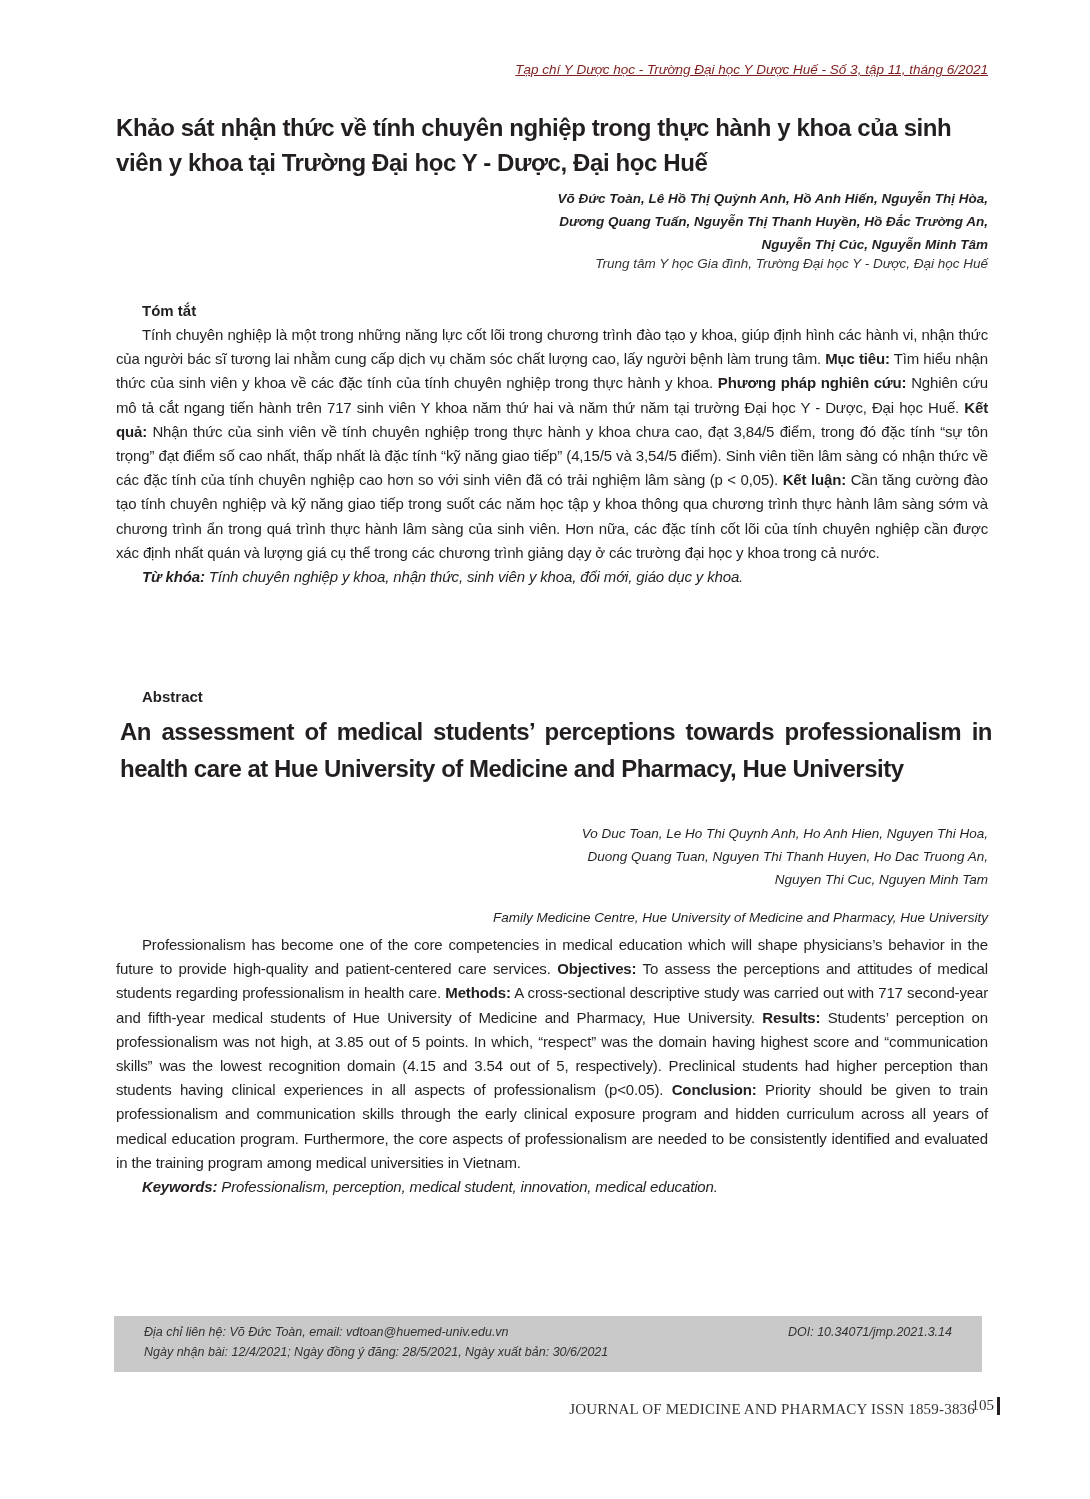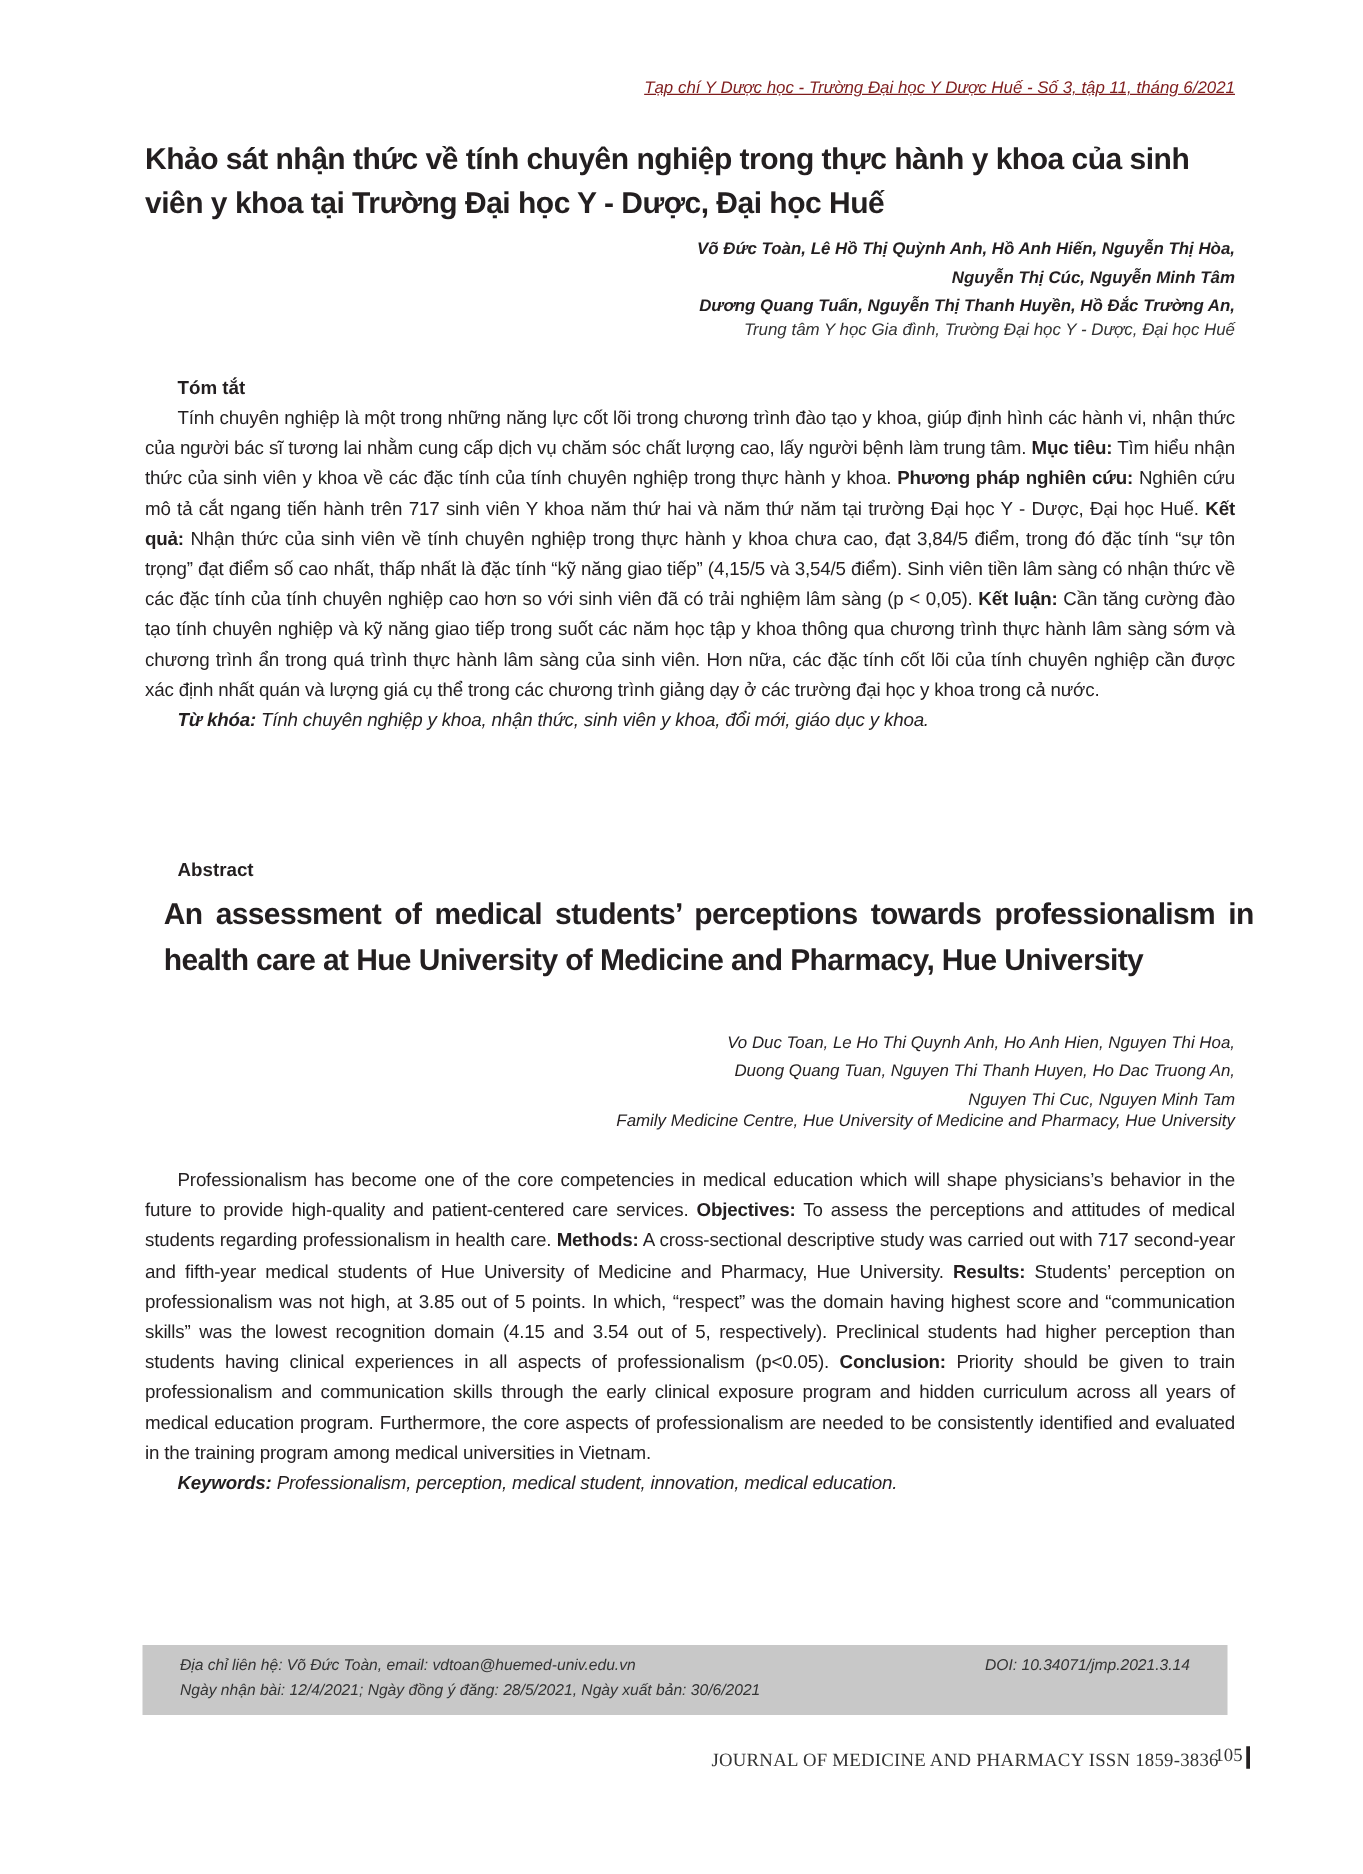--- a/index.html
+++ b/index.html
@@ -8,40 +8,40 @@
   .title-vn { position:absolute; left:116px; top:110px; width:876px; font-weight:bold; font-size:24px; line-height:35px; letter-spacing:-0.4px; color:#231f20; }
   .authors { position:absolute; right:102px; text-align:right; font-size:13.5px; line-height:23px; }
   .authors-vn { top:187px; font-weight:bold; font-style:italic; }
   .affil { position:absolute; right:102px; font-style:italic; font-size:13.5px; color:#333; }
   .affil-vn { top:256px; }
   .section-label { position:absolute; left:142px; font-weight:bold; font-size:15px; }
   .body-text { position:absolute; left:116px; width:872px; font-size:15px; line-height:24.2px; text-align:justify; letter-spacing:-0.15px; }
   .body-text p { margin:0; text-indent:26px; }
   .kw { margin:0; text-indent:26px; font-style:italic; }
   .kw b { font-style:italic; }
-  .title-en { position:absolute; left:131px; top:713px; width:872px; font-weight:bold; font-size:24px; line-height:37px; text-align:justify; letter-spacing:-0.5px; }
+  .title-en { position:absolute; left:120px; top:713px; width:872px; font-weight:bold; font-size:24px; line-height:37px; text-align:justify; letter-spacing:-0.5px; }
   .authors-en { top:822px; font-style:italic; font-weight:normal; }
-  .affil-en { top:889px; color:#231f20; }
+  .affil-en { top:910px; color:#231f20; }
   .footer-box { position:absolute; left:114px; top:1316px; width:868px; height:56px; background:#c8c8c8; }
   .footer-line { position:absolute; font-style:italic; font-size:12.5px; color:#333; }
   .journal-foot { position:absolute; top:1401px; right:115px; font-family:"Liberation Serif", serif; font-size:15px; letter-spacing:0.2px; color:#333; }
   .page-num { position:absolute; top:1397px; right:96px; font-family:"Liberation Serif", serif; font-size:15px; color:#333; }
   .page-bar { position:absolute; top:1397px; right:90px; width:3px; height:18px; background:#231f20; }
 </style>
 </head>
 <body>
 
 <div class="running-head">Tạp chí Y Dược học - Trường Đại học Y Dược Huế - Số 3, tập 11, tháng 6/2021</div>
 
 <div class="title-vn">Khảo sát nhận thức về tính chuyên nghiệp trong thực hành y khoa của sinh viên y khoa tại Trường Đại học Y - Dược, Đại học Huế</div>
 
 <div class="authors authors-vn">
   <div>Võ Đức Toàn, Lê Hồ Thị Quỳnh Anh, Hồ Anh Hiến, Nguyễn Thị Hòa,</div>
+  <div>Dương Quang Tuấn, Nguyễn Thị Thanh Huyền, Hồ Đắc Trường An,</div>
   <div>Nguyễn Thị Cúc, Nguyễn Minh Tâm</div>
-  <div>Dương Quang Tuấn, Nguyễn Thị Thanh Huyền, Hồ Đắc Trường An,</div>
 </div>
 <div class="affil affil-vn">Trung tâm Y học Gia đình, Trường Đại học Y - Dược, Đại học Huế</div>
 
 <div class="section-label" style="top:302px;">Tóm tắt</div>
 
 <div class="body-text" style="top:323px;">
   <p><span>Tính chuyên nghiệp là một trong những năng lực cốt lõi trong chương trình đào tạo y khoa, giúp định hình các hành vi, nhận thức của người bác sĩ tương lai nhằm cung cấp dịch vụ chăm sóc chất lượng cao, lấy người bệnh làm trung tâm. </span><b>Mục tiêu:</b><span> Tìm hiểu nhận thức của sinh viên y khoa về các đặc tính của tính chuyên nghiệp trong thực hành y khoa. </span><b>Phương pháp nghiên cứu:</b><span> Nghiên cứu mô tả cắt ngang tiến hành trên 717 sinh viên Y khoa năm thứ hai và năm thứ năm tại trường Đại học Y - Dược, Đại học Huế. </span><b>Kết quả:</b><span> Nhận thức của sinh viên về tính chuyên nghiệp trong thực hành y khoa chưa cao, đạt 3,84/5 điểm, trong đó đặc tính “sự tôn trọng” đạt điểm số cao nhất, thấp nhất là đặc tính “kỹ năng giao tiếp” (4,15/5 và 3,54/5 điểm). Sinh viên tiền lâm sàng có nhận thức về các đặc tính của tính chuyên nghiệp cao hơn so với sinh viên đã có trải nghiệm lâm sàng (p &lt; 0,05). </span><b>Kết luận:</b><span> Cần tăng cường đào tạo tính chuyên nghiệp và kỹ năng giao tiếp trong suốt các năm học tập y khoa thông qua chương trình thực hành lâm sàng sớm và chương trình ẩn trong quá trình thực hành lâm sàng của sinh viên. Hơn nữa, các đặc tính cốt lõi của tính chuyên nghiệp cần được xác định nhất quán và lượng giá cụ thể trong các chương trình giảng dạy ở các trường đại học y khoa trong cả nước.</span></p>
   <p class="kw"><b>Từ khóa:</b><span> Tính chuyên nghiệp y khoa, nhận thức, sinh viên y khoa, đổi mới, giáo dục y khoa.</span></p>
 </div>
 

